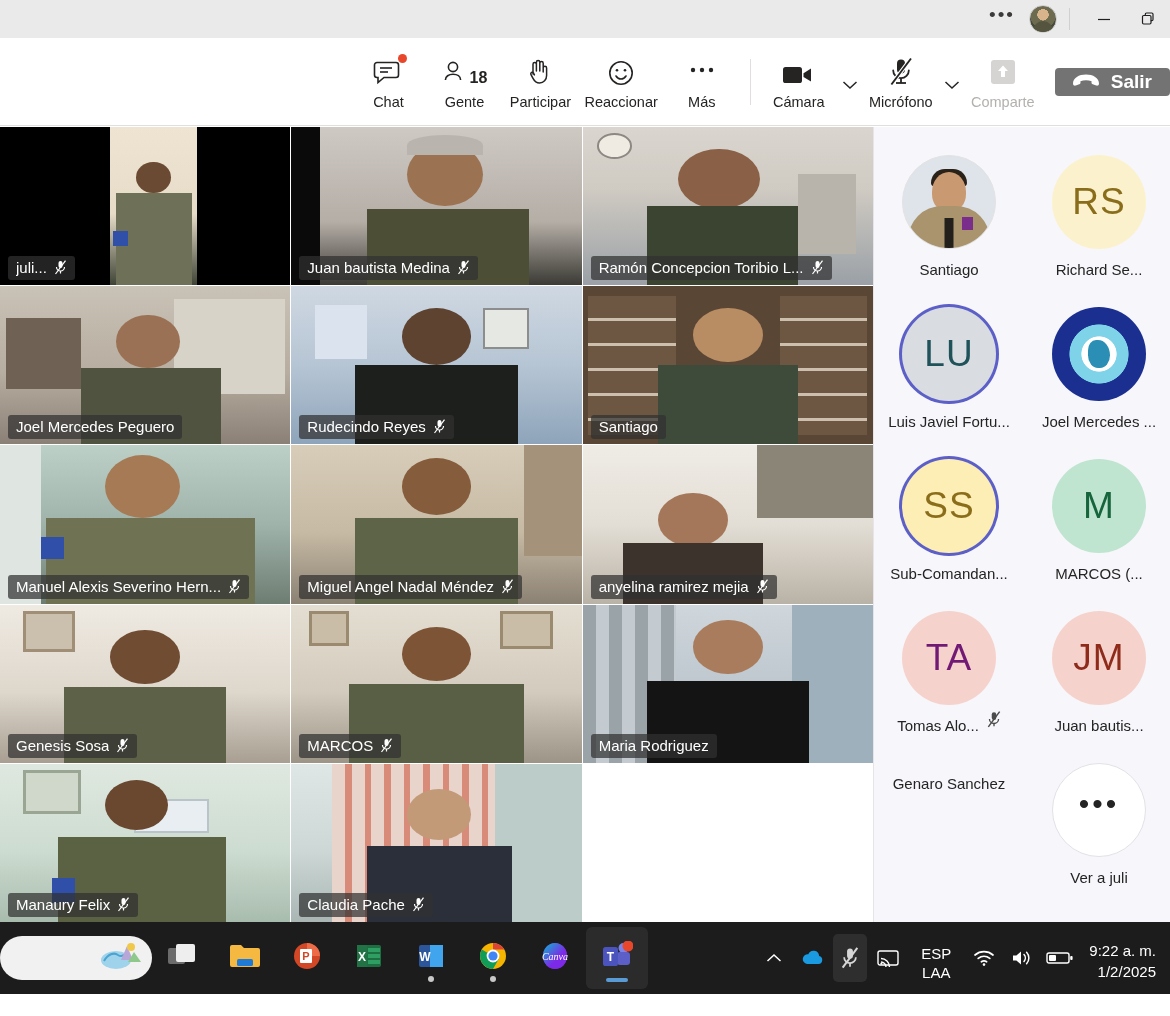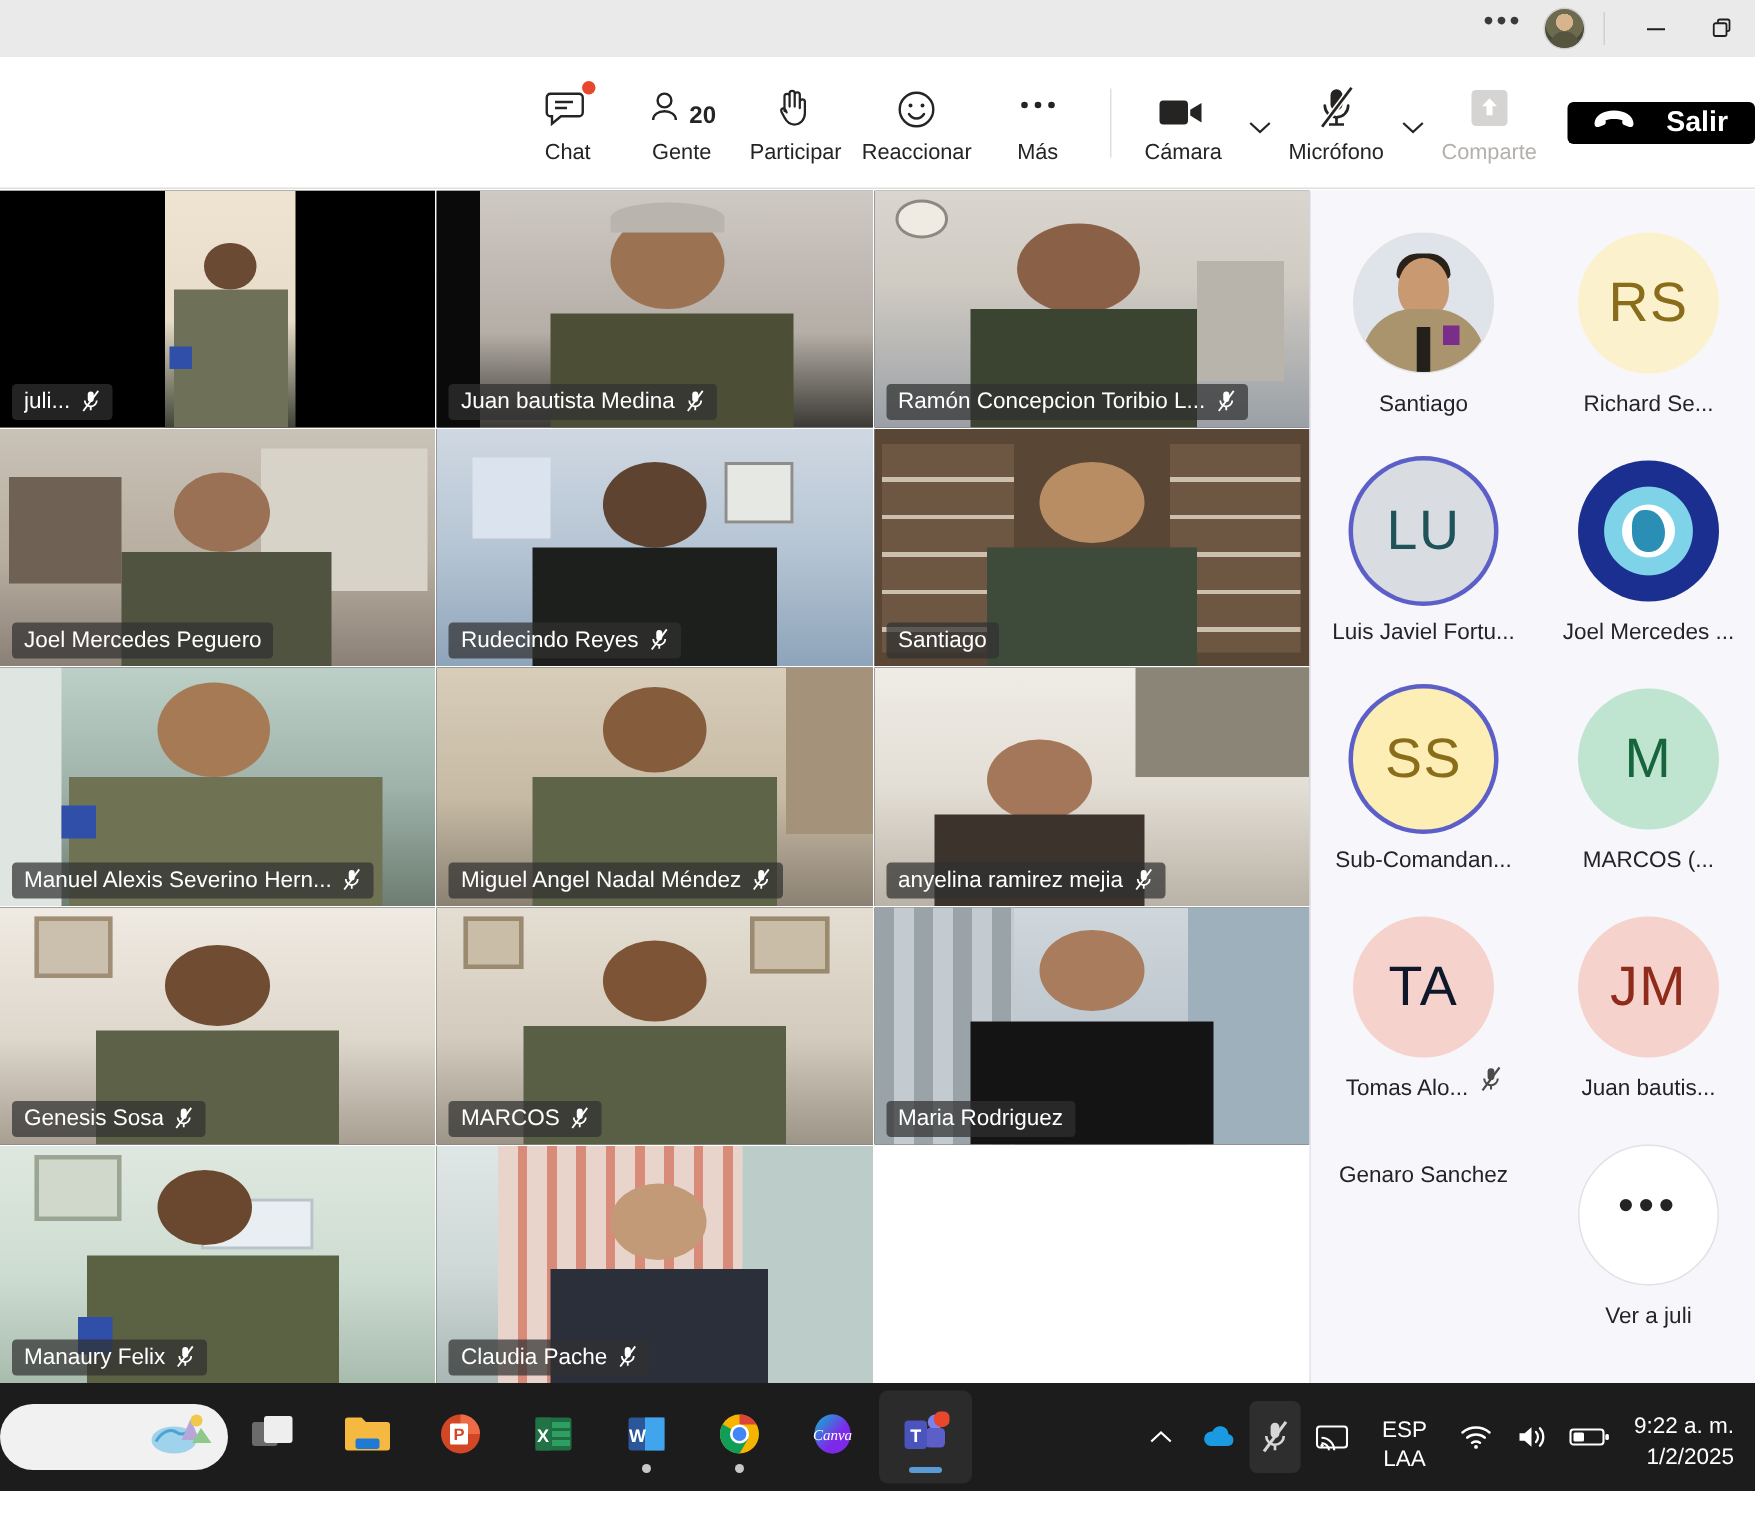--- a/index.html
+++ b/index.html
@@ -55,22 +55,22 @@
   .tb-item .lbl { font-size: 14.5px; color: #252423; margin-top: 7px; white-space: nowrap; }
   .tb-item.disabled .lbl { color: #b3b0ad; }
   .tb-badge-dot {
     position: absolute; right: -4px; top: 1px; width: 9px; height: 9px;
     border-radius: 50%; background: #e8472b;
   }
   .cnt { font-size: 16px; font-weight: bold; color: #252423; margin-left: 2px; }
   .tb-vsep { width: 1px; height: 46px; background: #e1dfdd; margin: 0 10px; }
   .caret { width: 26px; height: 74px; display:flex; align-items:center; justify-content:center; padding-top: 6px;}
   .hangup {
-    height: 28px; margin-left: 14px; background: #000000; border-radius: 4px;
-    display: flex; align-items: center; gap: 20px; padding: 0 18px 0 16px;
+    height: 28px; margin-left: 14px; background: #737373; border-radius: 4px;
+    display: flex; align-items: center; gap: 10px; padding: 0 18px 0 16px;
     color: #ffffff; font-size: 19px; font-weight: bold; white-space: nowrap;
   }
 
   
   #stage {
     position: absolute; left: 0; top: 127px; width: 1170px; height: 795px;
     background: #f3f2f1; overflow: hidden;
   }
   #grid {
     position: absolute; left: 0; top: 0; width: 873px; height: 795px;
@@ -218,21 +218,21 @@
     </div>
     <div class="lbl">Chat</div>
   </div>
 
   <div class="tb-item">
     <div class="ic">
       <svg width="26" height="28" viewBox="0 0 26 28">
         <circle cx="11" cy="8" r="4.6" fill="none" stroke="#252423" stroke-width="1.6"></circle>
         <path d="M3.4 21c0-3.6 3.4-5.8 7.6-5.8s7.6 2.2 7.6 5.8" fill="none" stroke="#252423" stroke-width="1.6"></path>
       </svg>
-      <span class="cnt">20</span>
+      <span class="cnt">18</span>
     </div>
     <div class="lbl">Gente</div>
   </div>
 
   <div class="tb-item">
     <div class="ic">
       <svg width="26" height="30" viewBox="0 0 26 30">
         <path d="M6 17V7.2a1.7 1.7 0 0 1 3.4 0V14M9.4 14V5.2a1.7 1.7 0 0 1 3.4 0V14M12.8 14V6.2a1.7 1.7 0 0 1 3.4 0V15M16.2 15v-4a1.7 1.7 0 0 1 3.4 0v7.4c0 4.4-3 7.6-7 7.6-3.4 0-5.2-1.8-6.6-4.6L4 17.6c-.7-1.3.3-2.6 1.6-2.3.5.1.9.5 1.1 1l.7 1.6" fill="none" stroke="#252423" stroke-width="1.5" stroke-linecap="round" stroke-linejoin="round"></path>
       </svg>
     </div>
@@ -599,21 +599,21 @@
     </div>
 
     <div class="pcell">
       <div class="pav" style="background:#bfe5d0;color:#16653c">
         <span>M</span>
       </div>
       <div class="pname">MARCOS (...</div>
     </div>
 
     <div class="pcell">
-      <div class="pav" style="background:#f6d2cc;color:#0f172a">
+      <div class="pav" style="background:#f6d2cc;color:#701a75">
         <span>TA</span>
       </div>
       <div class="row">
         <div class="pname">Tomas Alo...</div>
         <svg width="14" height="17" viewBox="0 0 12 15">
           <rect x="4" y="1" width="4" height="7" rx="2" fill="#4b4b4b"></rect>
           <path d="M2 7c0 2.2 1.8 4 4 4s4-1.8 4-4" fill="none" stroke="#4b4b4b" stroke-width="1.2"></path>
           <line x1="6" y1="11" x2="6" y2="13.5" stroke="#4b4b4b" stroke-width="1.2"></line>
           <line x1="1" y1="14" x2="11" y2="0.6" stroke="#4b4b4b" stroke-width="1.3"></line>
         </svg>

